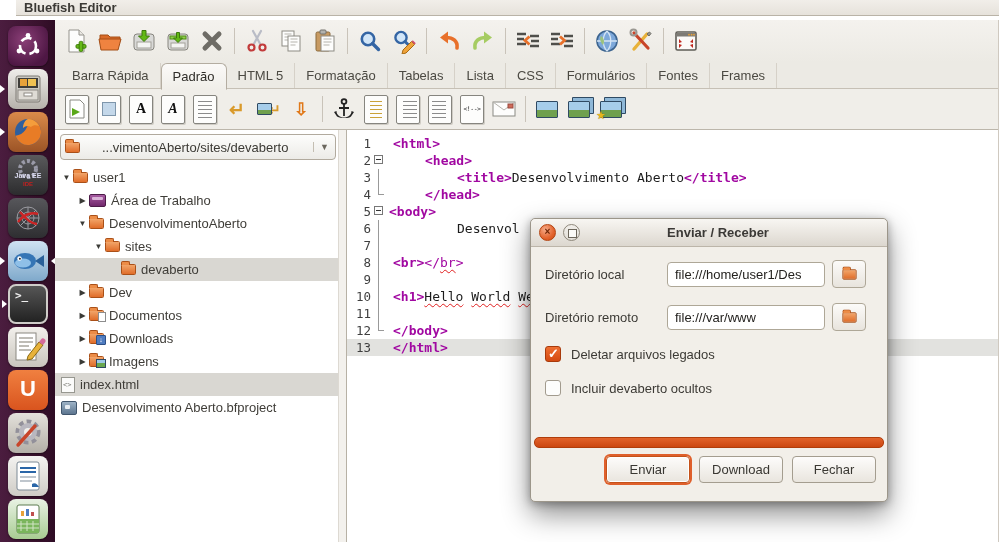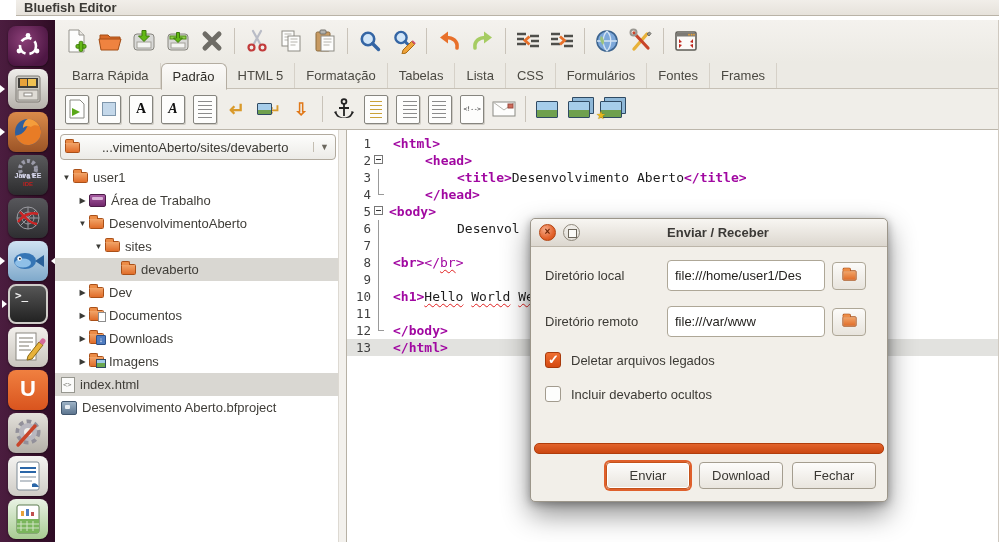--- a/index.html
+++ b/index.html
@@ -91,21 +91,21 @@
         border-bottom:1px solid #bcb5a9;border-radius:5px 5px 0 0;}
   .wclose{width:17px;height:17px;border-radius:50%;background:radial-gradient(circle at 35% 30%,#f6ab87,#e2622c 62%,#cd4b15);
           border:1px solid #b4430f;color:#6d2506;font-size:10px;font-weight:bold;line-height:15px;text-align:center;box-sizing:border-box;flex:none;}
   .wclose::after{content:"×";position:relative;top:-1px;}
   .wmax{width:17px;height:17px;border-radius:50%;border:1px solid #8f887b;position:relative;box-sizing:border-box;flex:none;}
   .wmax::after{content:"";position:absolute;left:4px;top:4px;width:7px;height:7px;border:1px solid #6d675c;background:#fbfaf7;}
   .dtit .dtext{flex:1;text-align:center;font-size:13px;font-weight:bold;color:#3b3936;padding-right:30px;}
   .dbody{padding:13px 14px 0;}
   .frow{display:flex;align-items:center;margin-bottom:15px;}
   .frow label{width:122px;font-size:13px;color:#3c3a35;flex:none;}
-  .frow input{width:158px;height:31px;border:1px solid #aea797;border-radius:4px;background:#fff;padding:0 7px;font-size:13px;color:#24221f;
+  .frow input{width:158px;height:25px;border:1px solid #aea797;border-radius:4px;background:#fff;padding:0 7px;font-size:13px;color:#24221f;
               font-family:"Liberation Sans",sans-serif;outline:none;box-sizing:border-box;}
   .browse{width:32px;height:26px;margin-left:7px;border:1px solid #aea797;border-radius:4px;background:linear-gradient(#fcfbf9,#e8e4dd);
           display:flex;align-items:center;justify-content:center;flex:none;}
   .cbrow{display:flex;align-items:center;gap:10px;margin-bottom:18px;}
   .cb{width:16px;height:16px;border-radius:3px;position:relative;box-sizing:border-box;flex:none;}
   .cb.on{background:linear-gradient(#ef6f31,#d44a12);border:1px solid #a83a0b;}
   .cb.on::after{content:"✓";position:absolute;left:2px;top:-1px;color:#fff;font-size:13px;font-weight:bold;}
   .cb.off{background:#fdfdfc;border:1px solid #a29b8e;}
   .cbrow span{font-size:13px;color:#3c3a35;}
   .dprog{margin:41px 3px 0;height:11px;border-radius:5px;background:linear-gradient(#e2632b,#cb4711);border:1px solid #b03d0b;box-sizing:border-box;}

